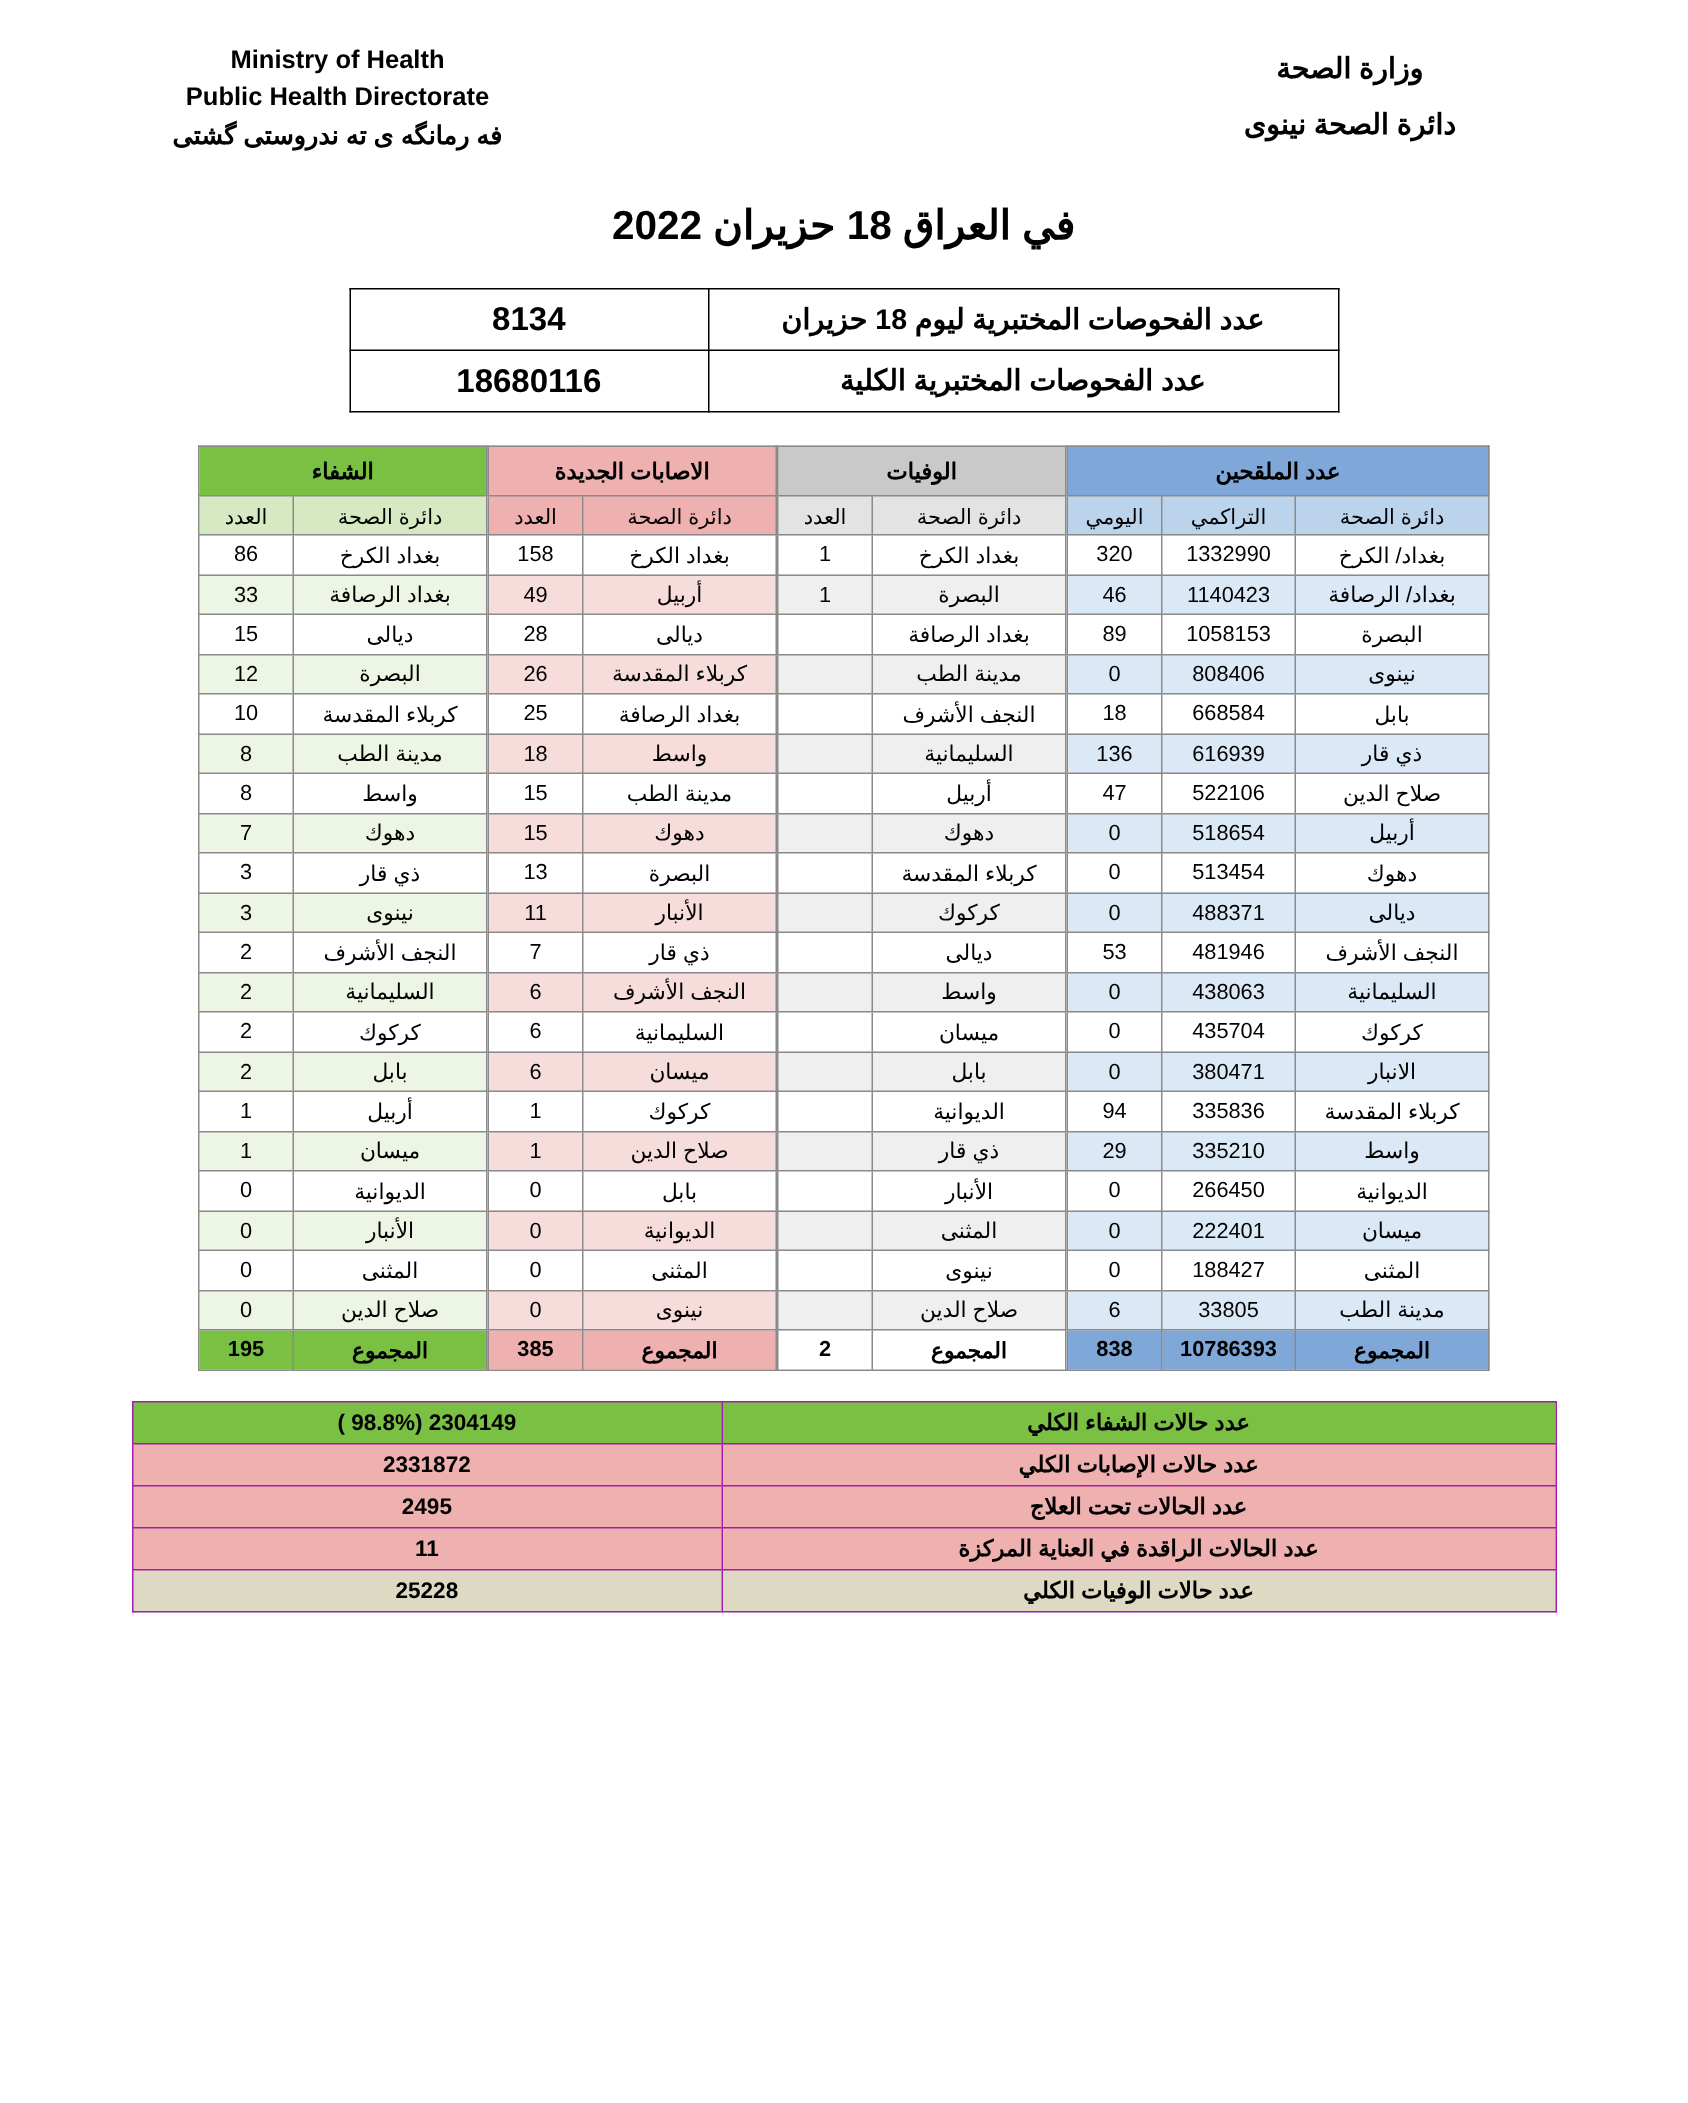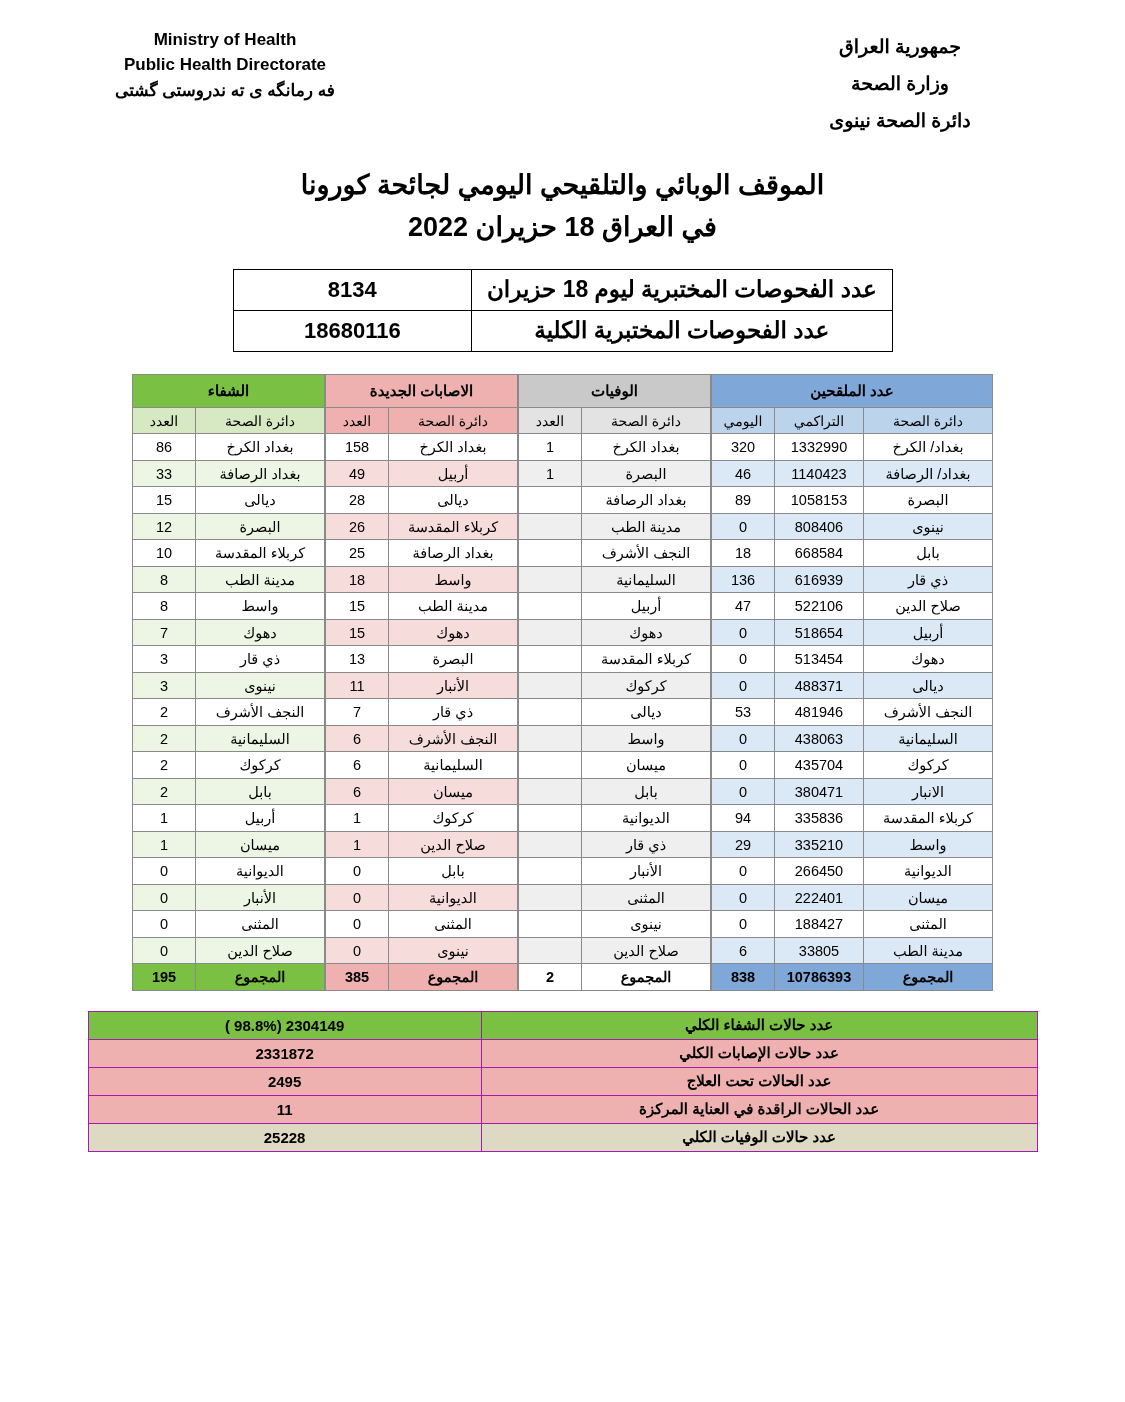--- a/index.html
+++ b/index.html
@@ -81,21 +81,21 @@
     margin-top: 20px;
   }
   table.tests {
     border-collapse: collapse;
     direction: rtl;
     width: 660px;
   }
   table.tests td {
     border: 1px solid #000;
     height: 36px;
-    font-size: 23px;
+    font-size: 19px;
     padding: 2px 10px;
   }
   table.tests td.label {
     text-align: center;
     font-weight: 700;
     width: 430px;
   }
   table.tests td.value {
     text-align: center;
     font-weight: 700;
@@ -196,35 +196,33 @@
   .footer-space { height: 130px; }
 </style>
 </head>
 <body>
 
 <div class="page">
 
   <div class="header">
 
     <div class="header-side header-ar">
-      <div>جمهورية العراق</div>
       <div>وزارة الصحة</div>
       <div>دائرة الصحة نينوى</div>
     </div>
 
 
     <div class="header-side header-en">
       <div>Ministry of Health</div>
       <div>Public Health Directorate</div>
       <div class="ku">فه رمانگه ى ته ندروستى گشتى</div>
     </div>
   </div>
 
   <div class="title-block">
-    <div class="title-line">الموقف الوبائي والتلقيحي اليومي لجائحة كورونا</div>
     <div class="title-line">في العراق  18 حزيران 2022</div>
   </div>
 
   <div class="tests-wrap">
     <table class="tests">
       <tbody>
         <tr>
           <td class="label">عدد الفحوصات المختبرية  ليوم  18   حزيران</td>
           <td class="value">8134</td>
         </tr>

